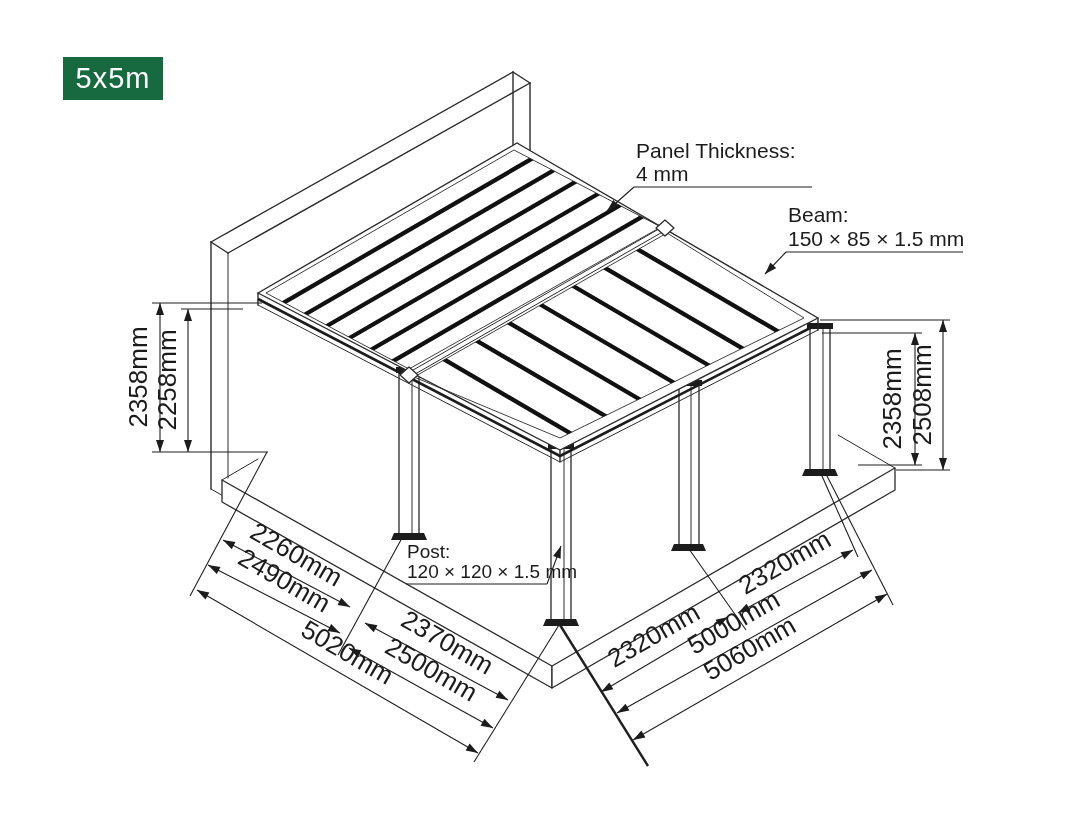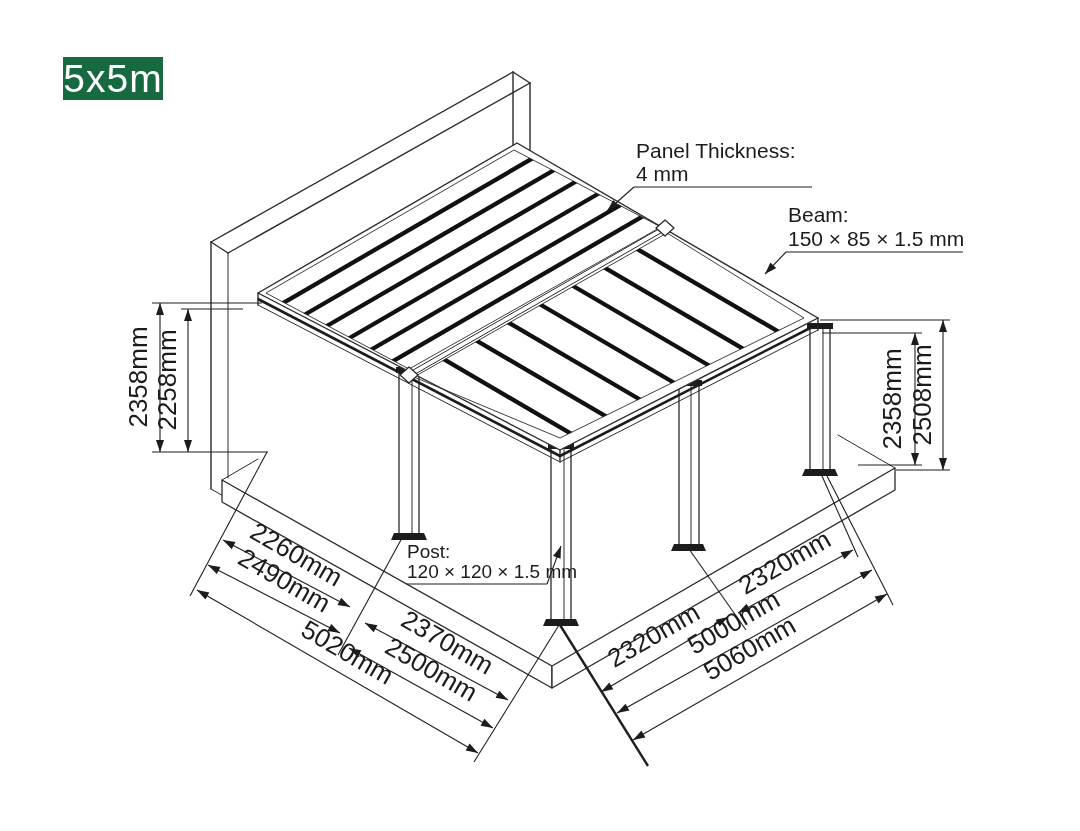--- a/index.html
+++ b/index.html
@@ -1,21 +1,21 @@
 <!DOCTYPE html>
 <html style="--badge-bg: #17693f; --badge-fg: #ffffff;"><head>
 <meta charset="utf-8">
 <style>
   html,body{margin:0;padding:0;background:#ffffff;}
   #stage{position:relative;width:1080px;height:831px;background:#ffffff;overflow:hidden;
          font-family:"Liberation Sans", sans-serif;}
   #badge{position:absolute;left:63px;top:57px;width:100px;height:43px;
          background:var(--badge-bg,#17693f);color:var(--badge-fg,#ffffff);
          display:flex;align-items:center;justify-content:center;
-         font-size:39px;letter-spacing:1px;}
+         font-size:29px;letter-spacing:1px;}
   svg{position:absolute;left:0;top:0;}
   .st{stroke:#2a2a2a;fill:none;stroke-width:1.4;stroke-linecap:round;stroke-linejoin:round;}
   .st1{stroke:#2a2a2a;fill:none;stroke-width:1;stroke-linecap:round;}
   .st9{stroke:#2a2a2a;fill:none;stroke-width:0.9;}
   .wfill{fill:#ffffff;stroke:none;}
   .wpoly{fill:#ffffff;stroke:#2a2a2a;stroke-width:1.3;stroke-linejoin:round;}
   .slat{stroke:#111111;stroke-width:4.3;fill:none;}
   .band{stroke:#1c1c1c;stroke-width:2.6;fill:none;stroke-linejoin:round;}
   .dark{fill:#1c1c1c;stroke:none;}
   .dim{stroke:#1f1f1f;fill:none;stroke-width:1.1;}

